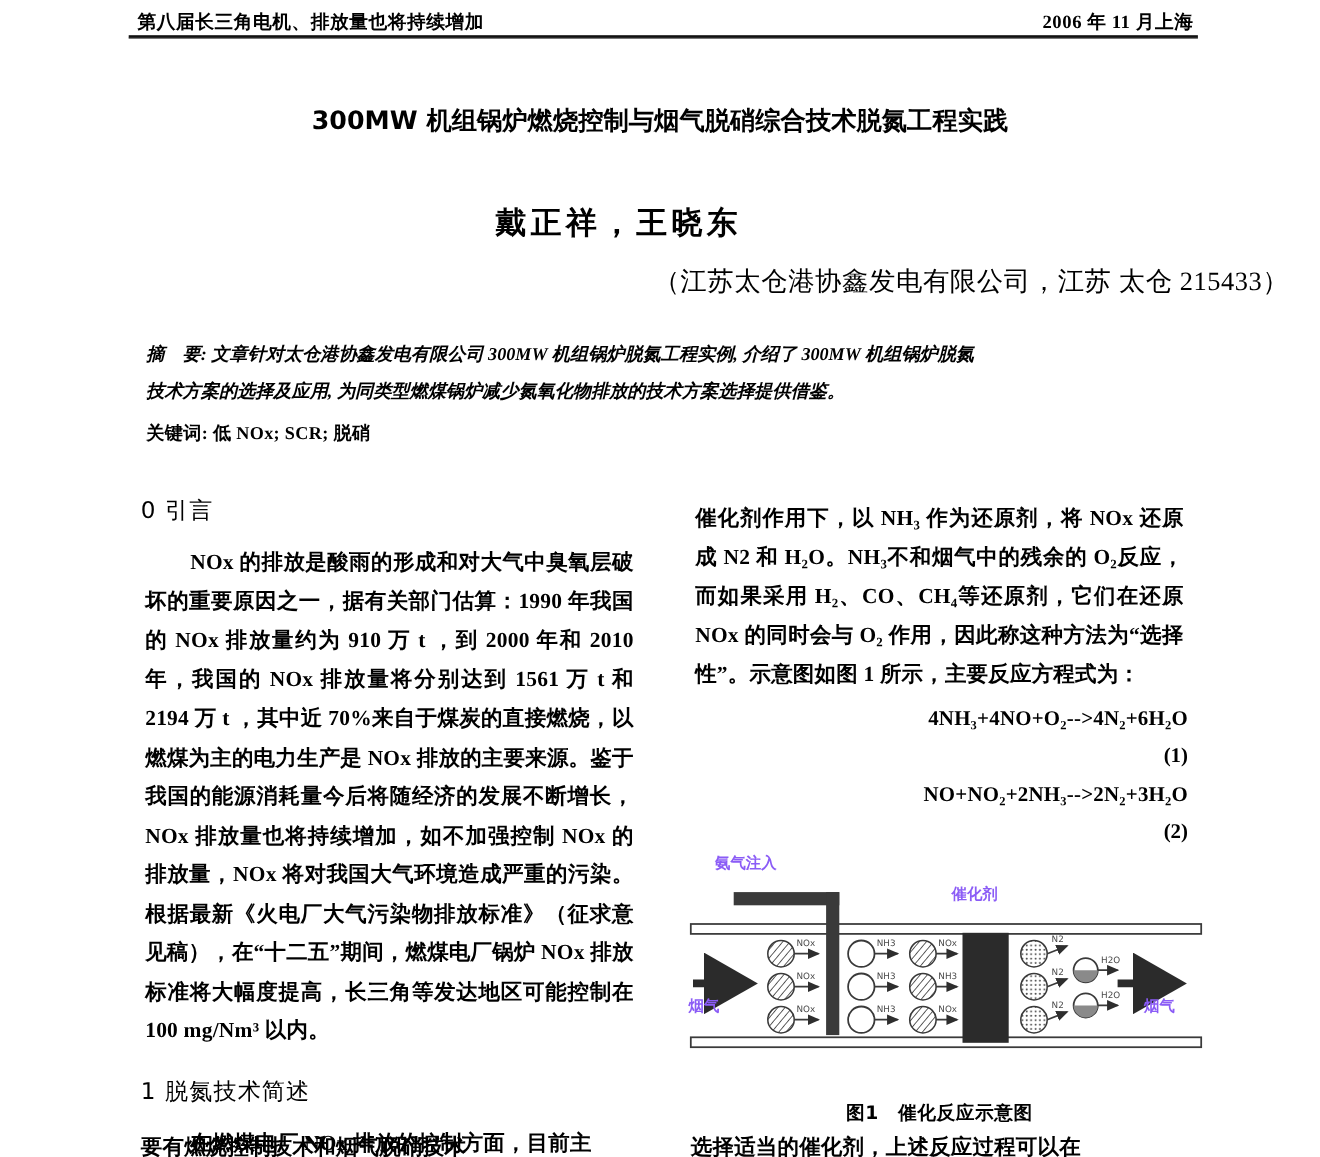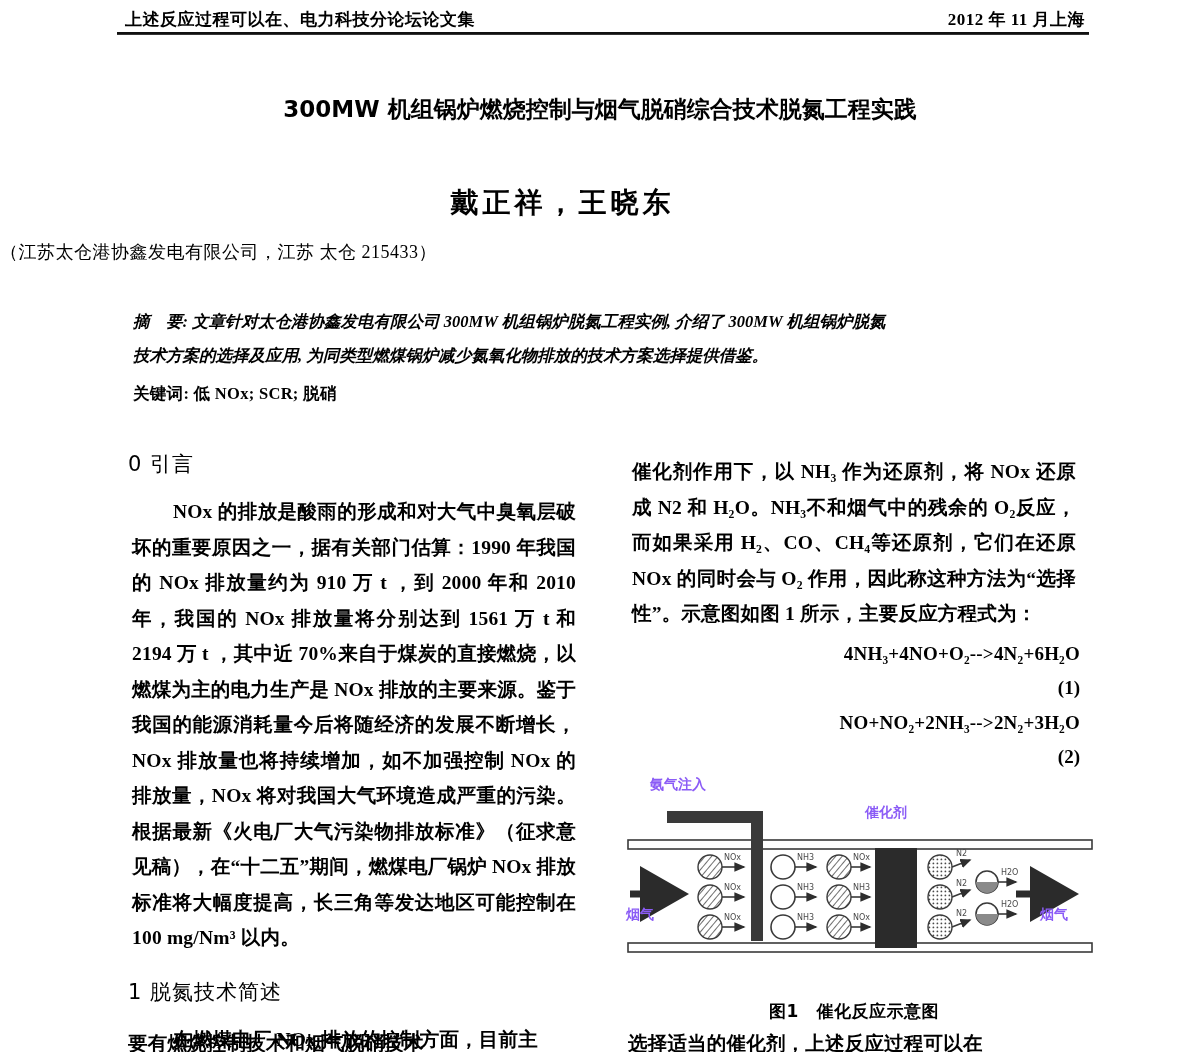--- a/index.html
+++ b/index.html
@@ -74,22 +74,22 @@
     text-align: center;
     font-size: 28px;
     font-weight: bold;
     letter-spacing: 4px;
   }
   .doc-affiliation {
     position: absolute;
     left: 0;
     top: 240px;
     width: 1172px;
-    text-align: left;
-    font-size: 18px;
+    text-align: right;
+    font-size: 24px;
     letter-spacing: .5px;
   }
 
   
   .abstract-block {
     position: absolute;
     left: 133px;
     top: 305px;
     width: 950px;
     font-size: 16.5px;
@@ -192,22 +192,22 @@
     font-weight: bold;
     white-space: nowrap;
   }
 </style>
 </head>
 <body>
 
 <div id="page">
 
   <div class="running-header">
-    <span class="hdr-left">上述反应过程可以在、电力科技分论坛论文集</span>
-    <span class="hdr-right">2012 年 11 月上海</span>
+    <span class="hdr-left">第八届长三角电机、排放量也将持续增加</span>
+    <span class="hdr-right">2006 年 11 月上海</span>
   </div>
   <div class="header-rule"></div>
 
   <div class="doc-title">300MW 机组锅炉燃烧控制与烟气脱硝综合技术脱氮工程实践</div>
   <div class="doc-authors">戴正祥，王晓东</div>
   <div class="doc-affiliation">（江苏太仓港协鑫发电有限公司，江苏 太仓 215433）</div>
 
   <div class="abstract-block">
     <div class="abstract-line">摘　要: 文章针对太仓港协鑫发电有限公司 300MW 机组锅炉脱氮工程实例, 介绍了 300MW 机组锅炉脱氮</div>
     <div class="abstract-line">技术方案的选择及应用, 为同类型燃煤锅炉减少氮氧化物排放的技术方案选择提供借鉴。</div>

